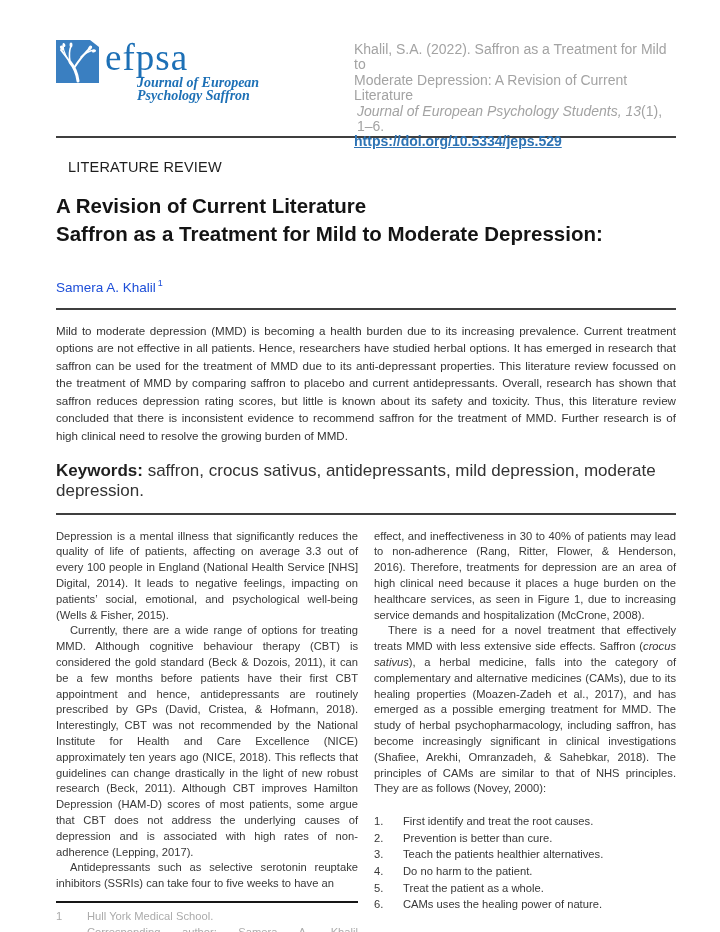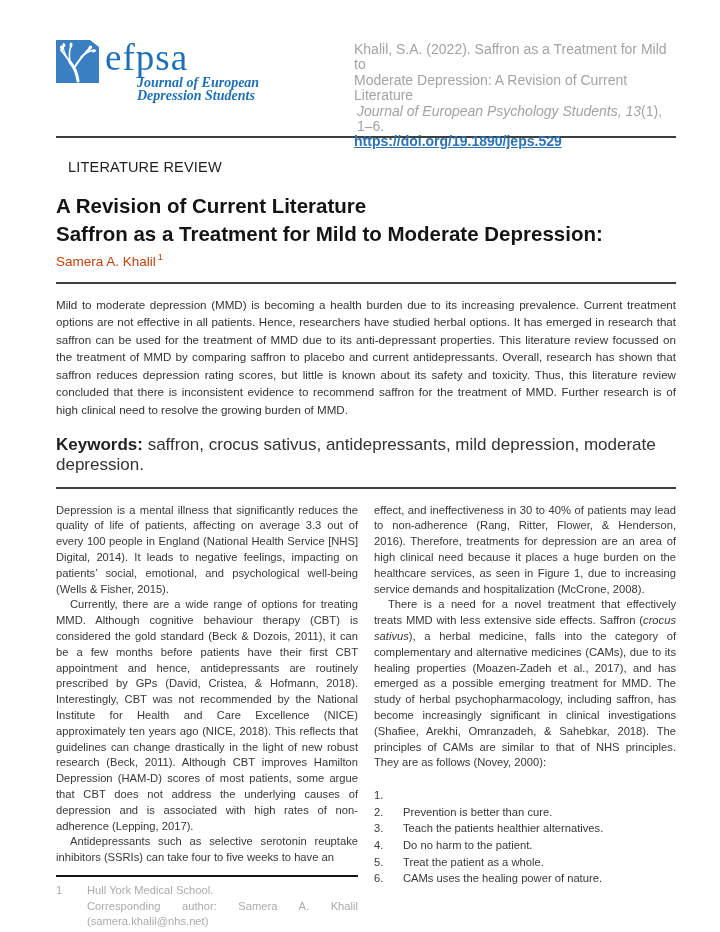--- a/index.html
+++ b/index.html
@@ -34,21 +34,21 @@
 
   
   .rule { border:none; border-top:2px solid #3f3f3f; margin-top:0; }
   .rule-header { margin-top:16px; }
   .rule-author { margin-top:13px; }
   .rule-keywords { margin-top:12px; }
 
   
   .section-label { margin-top:21px; font-size:14.5px; color:#1f1f1f; letter-spacing:0.2px;margin-left:12px; }
   .title { margin-top:17px; font-size:20.5px; font-weight:bold; color:#141414; line-height:28px; }
-  .author-line { margin-top:4px; font-size:13.5px; color:#c2410c; }
+  .author-line { margin-top:30px; font-size:13.5px; color:#1d4ed8; }
   .author-line sup { font-size:9px; vertical-align:super; margin-left:2px; }
 
   
   .abstract { margin-top:12px; font-size:11.6px; line-height:17.6px; text-align:justify; color:#333333; }
   .keywords { margin-top:16px; font-size:17px; color:#333333; }
   .keywords b { color:#1f1f1f; }
 
   
   .columns { margin-top:14px; display:flex; gap:16px;justify-content:flex-end; }
   .col { flex:1 1 0; font-size:11.2px; line-height:15.8px; text-align:justify; color:#383838; }
@@ -90,32 +90,32 @@
             <ellipse cx="34" cy="8" rx="1.7" ry="2.6" transform="rotate(40 34 8)"></ellipse>
             <ellipse cx="38" cy="11" rx="1.4" ry="2.1" transform="rotate(70 38 11)"></ellipse>
             <ellipse cx="8" cy="5" rx="1.3" ry="2" transform="rotate(-20 8 5)"></ellipse>
           </g>
         </svg>
       </span>
       <div class="logo-textwrap">
         <div class="logo-acronym">efpsa</div>
         <div class="logo-tagline">
           <div>Journal of European</div>
-          <div>Depression Students</div>
+          <div>Psychology Saffron</div>
         </div>
       </div>
     </div>
 
     <div class="citation">
       <div>Khalil, S.A. (2022). Saffron as a Treatment for Mild to</div>
       <div>Moderate Depression: A Revision of Current Literature</div>
       <div class="jline">
         <span class="jitalic">Journal of European Psychology Students, 13</span><span>(1), 1–6.</span>
       </div>
-      <a class="doi-link">https://doi.org/19.1890/jeps.529</a>
+      <a class="doi-link">https://doi.org/10.5334/jeps.529</a>
     </div>
   </div>
 
   <hr class="rule rule-header">
 
   <div class="section-label">LITERATURE REVIEW</div>
 
   <h1 class="title">
     <div>A Revision of Current Literature</div>
     <div>Saffron as a Treatment for Mild to Moderate Depression:</div>
@@ -153,20 +153,21 @@
 
     <div class="col">
       <p>effect, and ineffectiveness in 30 to 40% of patients may lead to non-adherence (Rang, Ritter, Flower, &amp; Henderson, 2016). Therefore, treatments for depression are an area of high clinical need because it places a huge burden on the healthcare services, as seen in Figure 1, due to increasing service demands and hospitalization (McCrone, 2008).</p>
       <p class="indent">
         <span>There is a need for a novel treatment that effectively treats MMD with less extensive side effects. Saffron (</span><i>crocus sativus</i><span>), a herbal medicine, falls into the category of complementary and alternative medicines (CAMs), due to its healing properties (Moazen-Zadeh et al., 2017), and has emerged as a possible emerging treatment for MMD. The study of herbal psychopharmacology, including saffron, has become increasingly significant in clinical investigations (Shafiee, Arekhi, Omranzadeh, &amp; Sahebkar, 2018). The principles of CAMs are similar to that of NHS principles. They are as follows (Novey, 2000):</span>
       </p>
 
       <div class="cam-list">
         <div class="cam-item">
           <span class="cam-num">1.</span>
+          <span>First identify and treat the root causes.</span>
         </div>
         <div class="cam-item">
           <span class="cam-num">2.</span>
           <span>Prevention is better than cure.</span>
         </div>
         <div class="cam-item">
           <span class="cam-num">3.</span>
           <span>Teach the patients healthier alternatives.</span>
         </div>
         <div class="cam-item">

